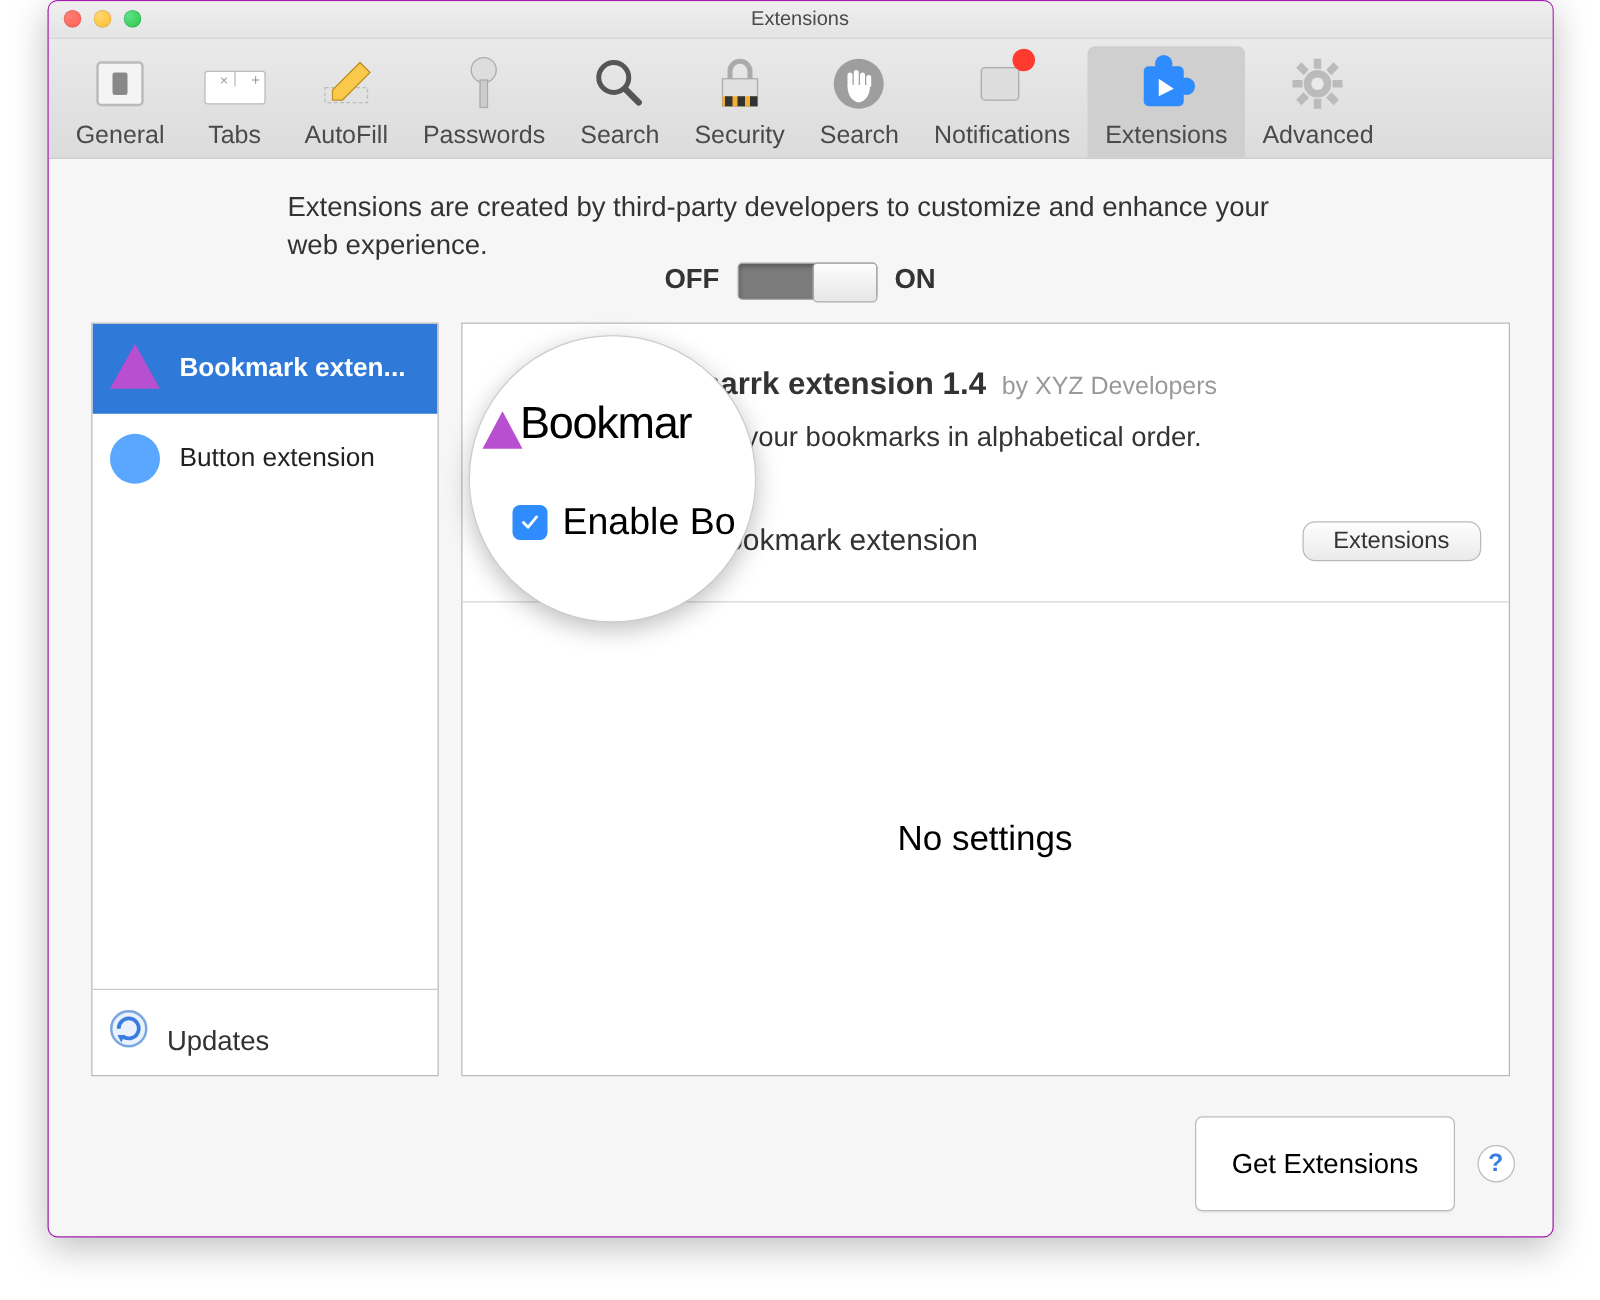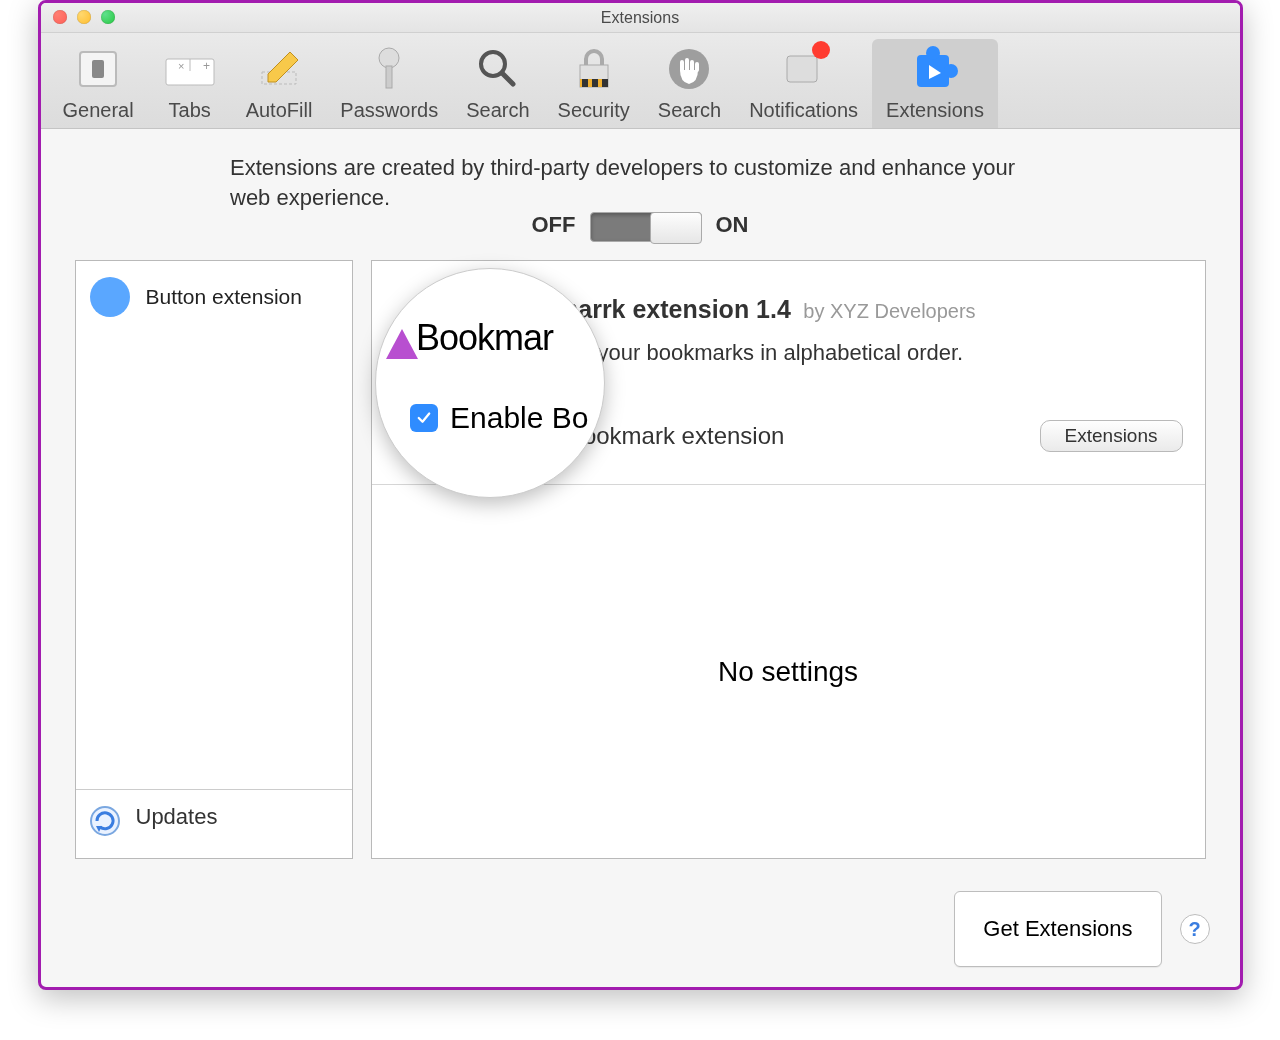--- a/index.html
+++ b/index.html
@@ -9,21 +9,21 @@
     font-family: -apple-system, "Helvetica Neue", Helvetica, Arial, sans-serif;
     background: #fff;
     overflow: hidden;
     position: relative;
   }
   .window {
     width: 1205px;
     height: 990px;
     margin: 0 auto;
     background: #f6f6f6;
-    border: 3px solid #a21caf;
+    border: 1px solid #a21caf;
     border-radius: 8px;
     box-shadow: 0 8px 30px rgba(0,0,0,0.25);
     display: flex;
     flex-direction: column;
     overflow: hidden;
   }
 
   
   .titlebar {
     height: 30px;
@@ -120,21 +120,21 @@
   .triangle-icon {
     width: 0; height: 0;
     border-left: 20px solid transparent;
     border-right: 20px solid transparent;
     border-bottom: 36px solid #b84fd0;
   }
   .circle-icon { width: 40px; height: 40px; border-radius: 50%; background: #5aa7ff; }
 
   .updates-row {
     border-top: 1px solid #ccc;
-    display: flex; align-items: flex-start; gap: 14px;
+    display: flex; align-items: flex-end; gap: 14px;
     padding: 14px 12px; font-size: 22px; color: #333;
     cursor: pointer;
   }
 
   
   .detail {
     flex: 1;
     border: 1px solid #b9b9b9;
     background: #fff;
     position: relative;
@@ -321,36 +321,61 @@
       <div class="tab-icon">
         <svg width="48" height="48">
             <rect x="6" y="10" width="32" height="32" rx="4" fill="#2f8cff"></rect>
             <circle cx="40" cy="26" r="7" fill="#2f8cff"></circle>
             <circle cx="22" cy="8" r="7" fill="#2f8cff"></circle>
             <polygon points="18,20 30,28 18,34" fill="#fff"></polygon>
           </svg>
       </div>
       <span>Extensions</span>
     </div>
+    <div class="tab-item">
+      <div class="tab-icon">
+        <svg width="48" height="48">
+            <circle cx="24" cy="24" r="11" fill="#bbb"></circle>
+            <circle cx="24" cy="24" r="5" fill="#eaeaea"></circle>
+          <g stroke="#bbb" stroke-width="6">
+              <line x1="24" y1="4" x2="24" y2="12"></line>
+              <line x1="24" y1="36" x2="24" y2="44"></line>
+              <line x1="4" y1="24" x2="12" y2="24"></line>
+              <line x1="36" y1="24" x2="44" y2="24"></line>
+              <line x1="9" y1="9" x2="15" y2="15"></line>
+              <line x1="33" y1="33" x2="39" y2="39"></line>
+              <line x1="9" y1="39" x2="15" y2="33"></line>
+              <line x1="33" y1="15" x2="39" y2="9"></line>
+            </g>
+        </svg>
+      </div>
+      <span>Advanced</span>
+    </div>
   </div>
 
   <div class="desc-row">
     <div class="desc-text">Extensions are created by third-party developers to customize and enhance your web experience.</div>
     <div class="toggle-wrap">
       <span>OFF</span>
       <div class="switch">
         <div class="knob"></div>
       </div>
       <span>ON</span>
     </div>
   </div>
 
   <div class="main">
     <div class="sidebar">
       <div class="ext-list">
+        <div class="ext-item selected">
+          <div class="ext-icon">
+              <div class="triangle-icon"></div>
+            </div>
+          <span>Bookmark exten...</span>
+        </div>
         <div class="ext-item">
           <div class="ext-icon">
               <div class="circle-icon"></div>
             </div>
           <span>Button extension</span>
         </div>
       </div>
       <div class="updates-row">
         <span>
           <svg width="34" height="34">

